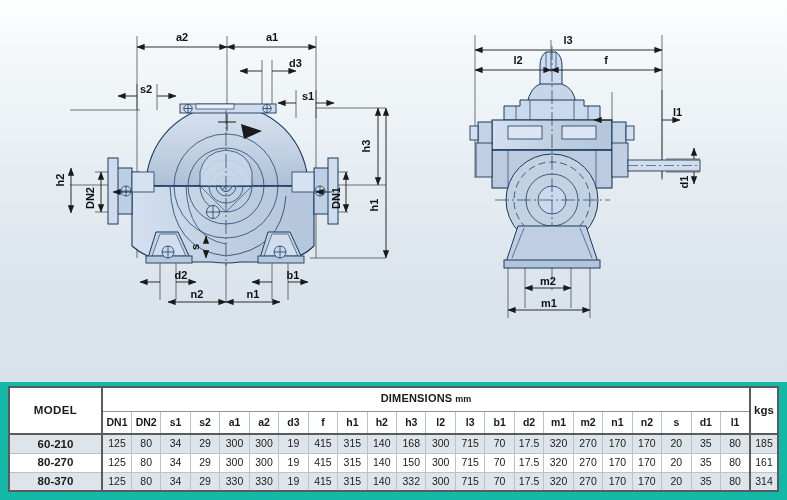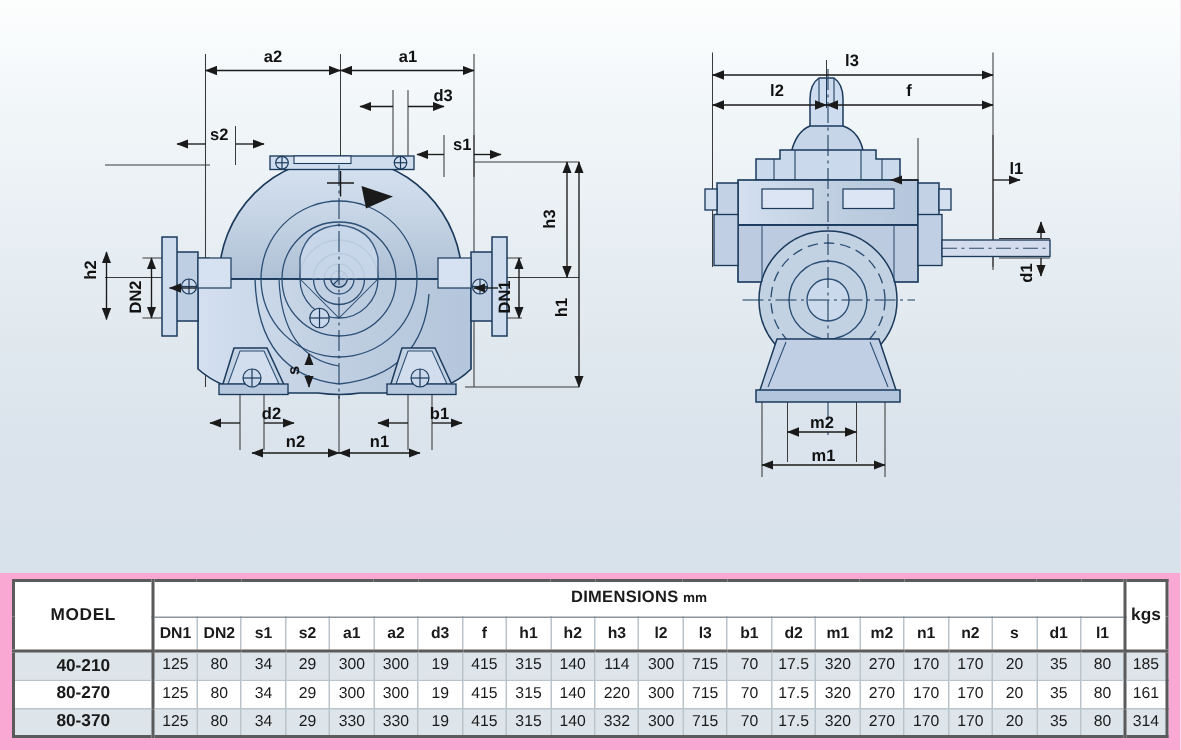--- a/index.html
+++ b/index.html
@@ -6,21 +6,21 @@
   html, body {
     margin: 0; padding: 0;
     width: 787px; height: 500px;
     overflow: hidden;
     font-family: "Liberation Sans", sans-serif;
     background: #ffffff;
   }
   #page {
     position: relative;
     width: 787px; height: 500px;
-    background: #f9a8d4;
+    background: #14b8a6;
     text-decoration: underline;
   }
   
   #drawing-area {
     position: absolute;
     left: 0; top: 0;
     width: 787px; height: 382px;
     background: linear-gradient(to bottom, #fdfefe 0%, #f4f8fa 14%, #e6edf2 45%, #dbe4ec 75%, #d8e2ea 100%);
   }
   #drawing-svg { display:block; width:787px; height:382px; }
@@ -446,32 +446,32 @@
             <th class="hdr-sub">m2</th>
             <th class="hdr-sub">n1</th>
             <th class="hdr-sub">n2</th>
             <th class="hdr-sub">s</th>
             <th class="hdr-sub">d1</th>
             <th class="hdr-sub">l1</th>
           </tr>
       </thead>
       <tbody id="table-body">
           <tr class="alt">
-            <td class="model-cell">40-210</td>
+            <td class="model-cell">60-210</td>
             <td>125</td>
             <td>80</td>
             <td>34</td>
             <td>29</td>
             <td>300</td>
             <td>300</td>
             <td>19</td>
             <td>415</td>
             <td>315</td>
             <td>140</td>
-            <td>114</td>
+            <td>168</td>
             <td>300</td>
             <td>715</td>
             <td>70</td>
             <td>17.5</td>
             <td>320</td>
             <td>270</td>
             <td>170</td>
             <td>170</td>
             <td>20</td>
             <td>35</td>
@@ -483,21 +483,21 @@
             <td>125</td>
             <td>80</td>
             <td>34</td>
             <td>29</td>
             <td>300</td>
             <td>300</td>
             <td>19</td>
             <td>415</td>
             <td>315</td>
             <td>140</td>
-            <td>220</td>
+            <td>150</td>
             <td>300</td>
             <td>715</td>
             <td>70</td>
             <td>17.5</td>
             <td>320</td>
             <td>270</td>
             <td>170</td>
             <td>170</td>
             <td>20</td>
             <td>35</td>

